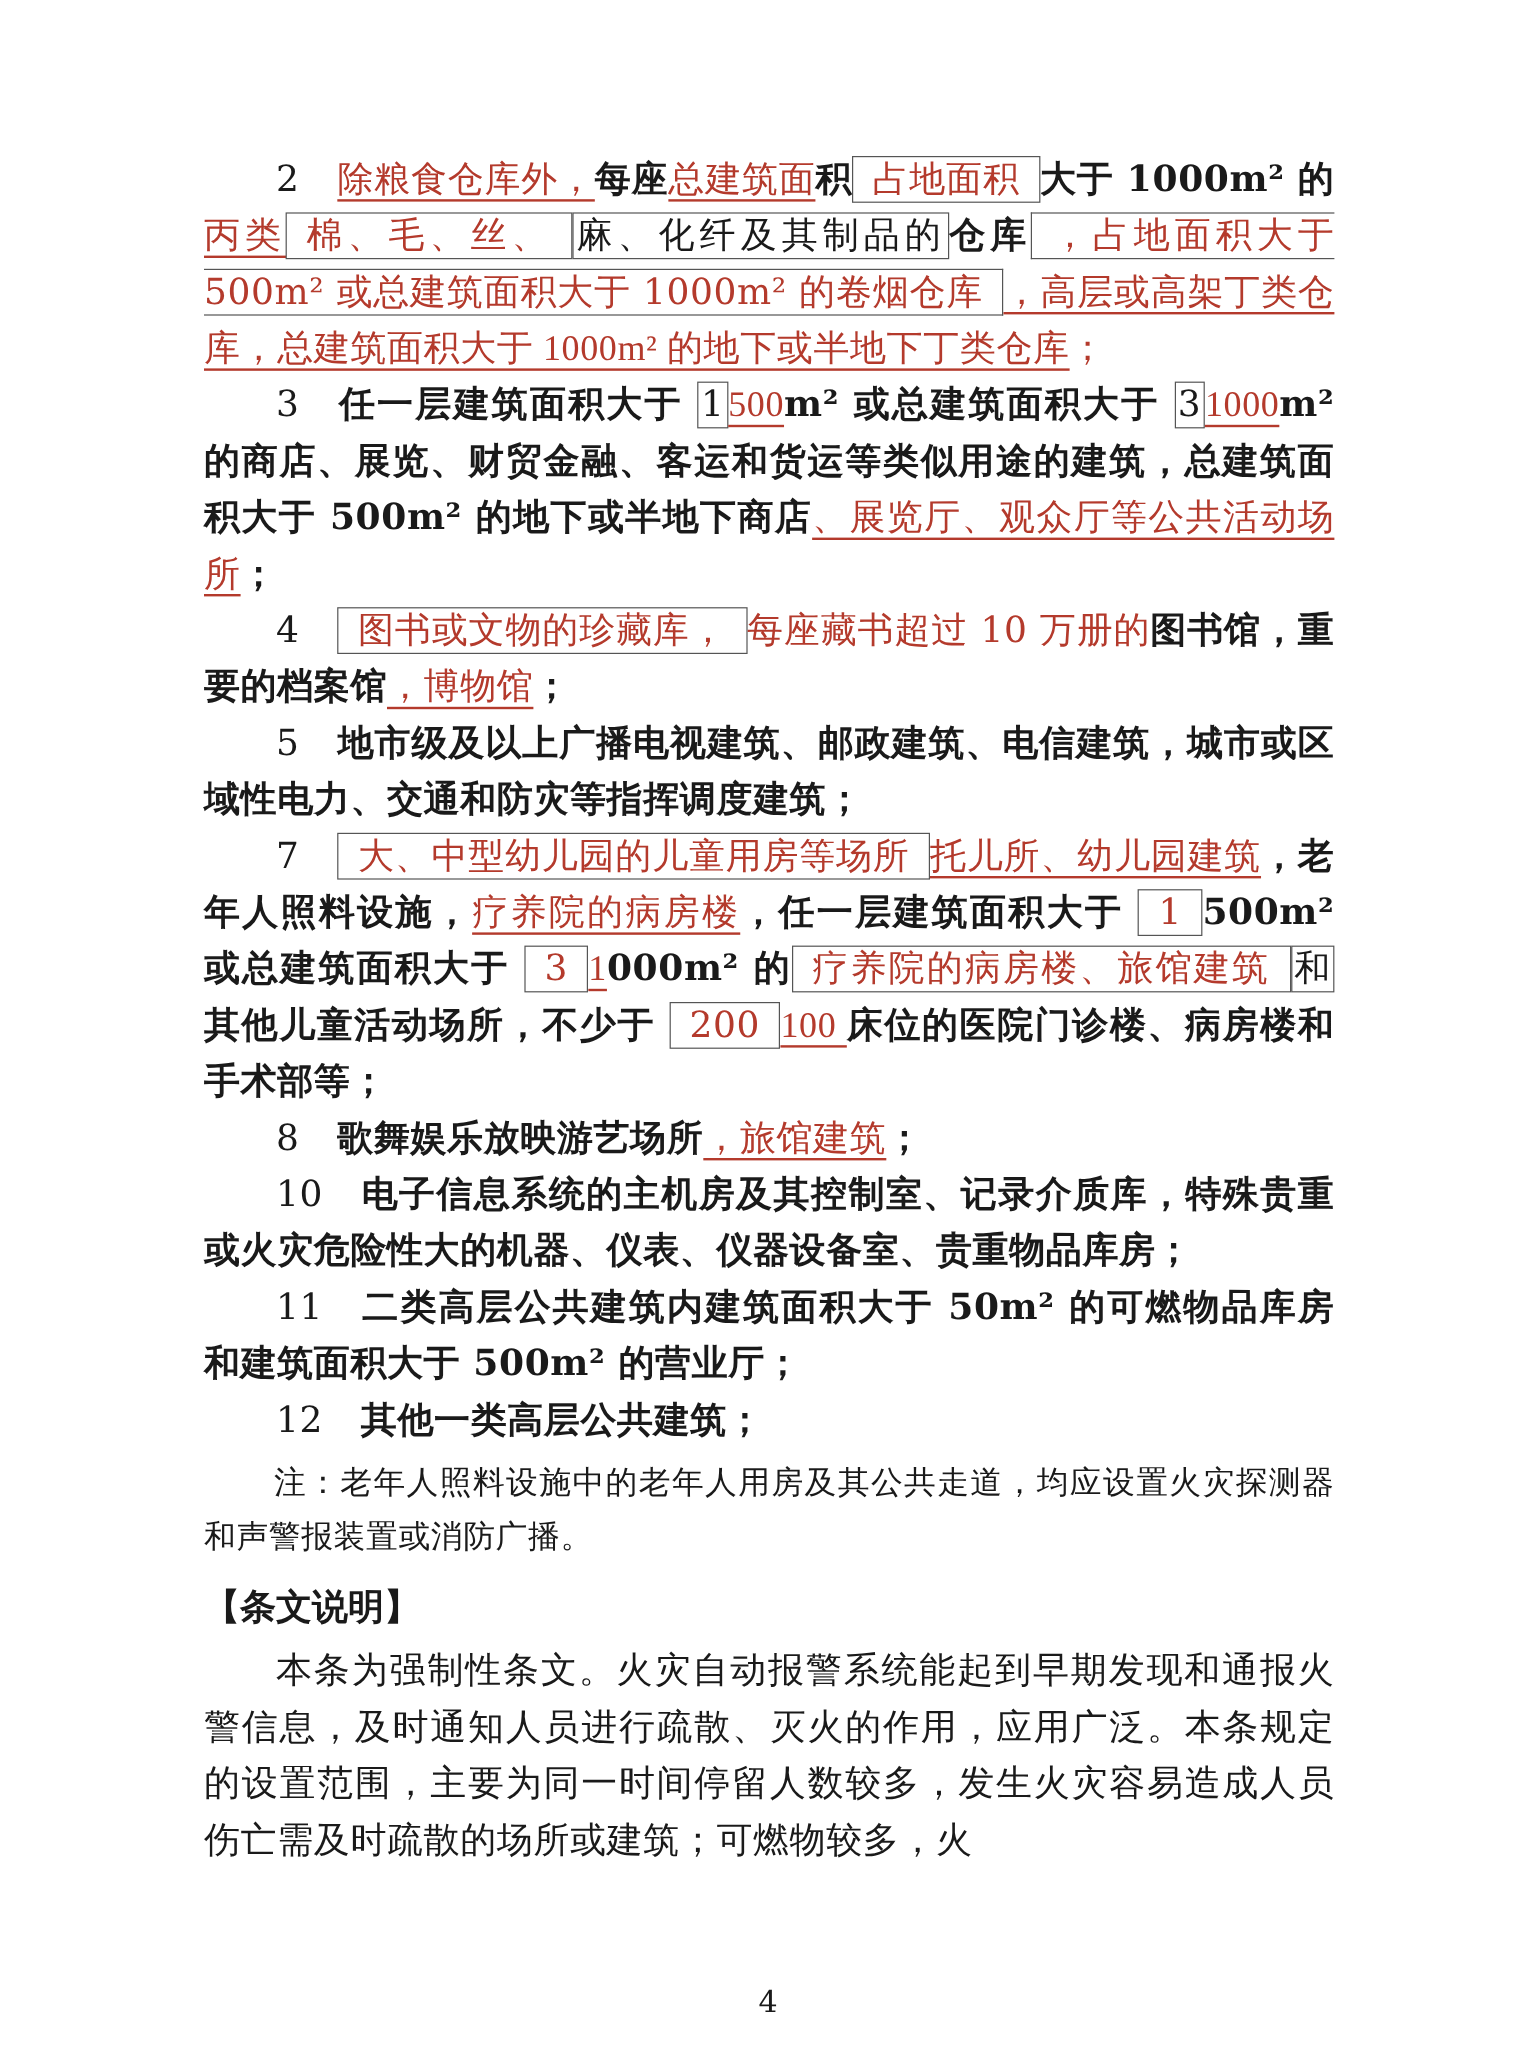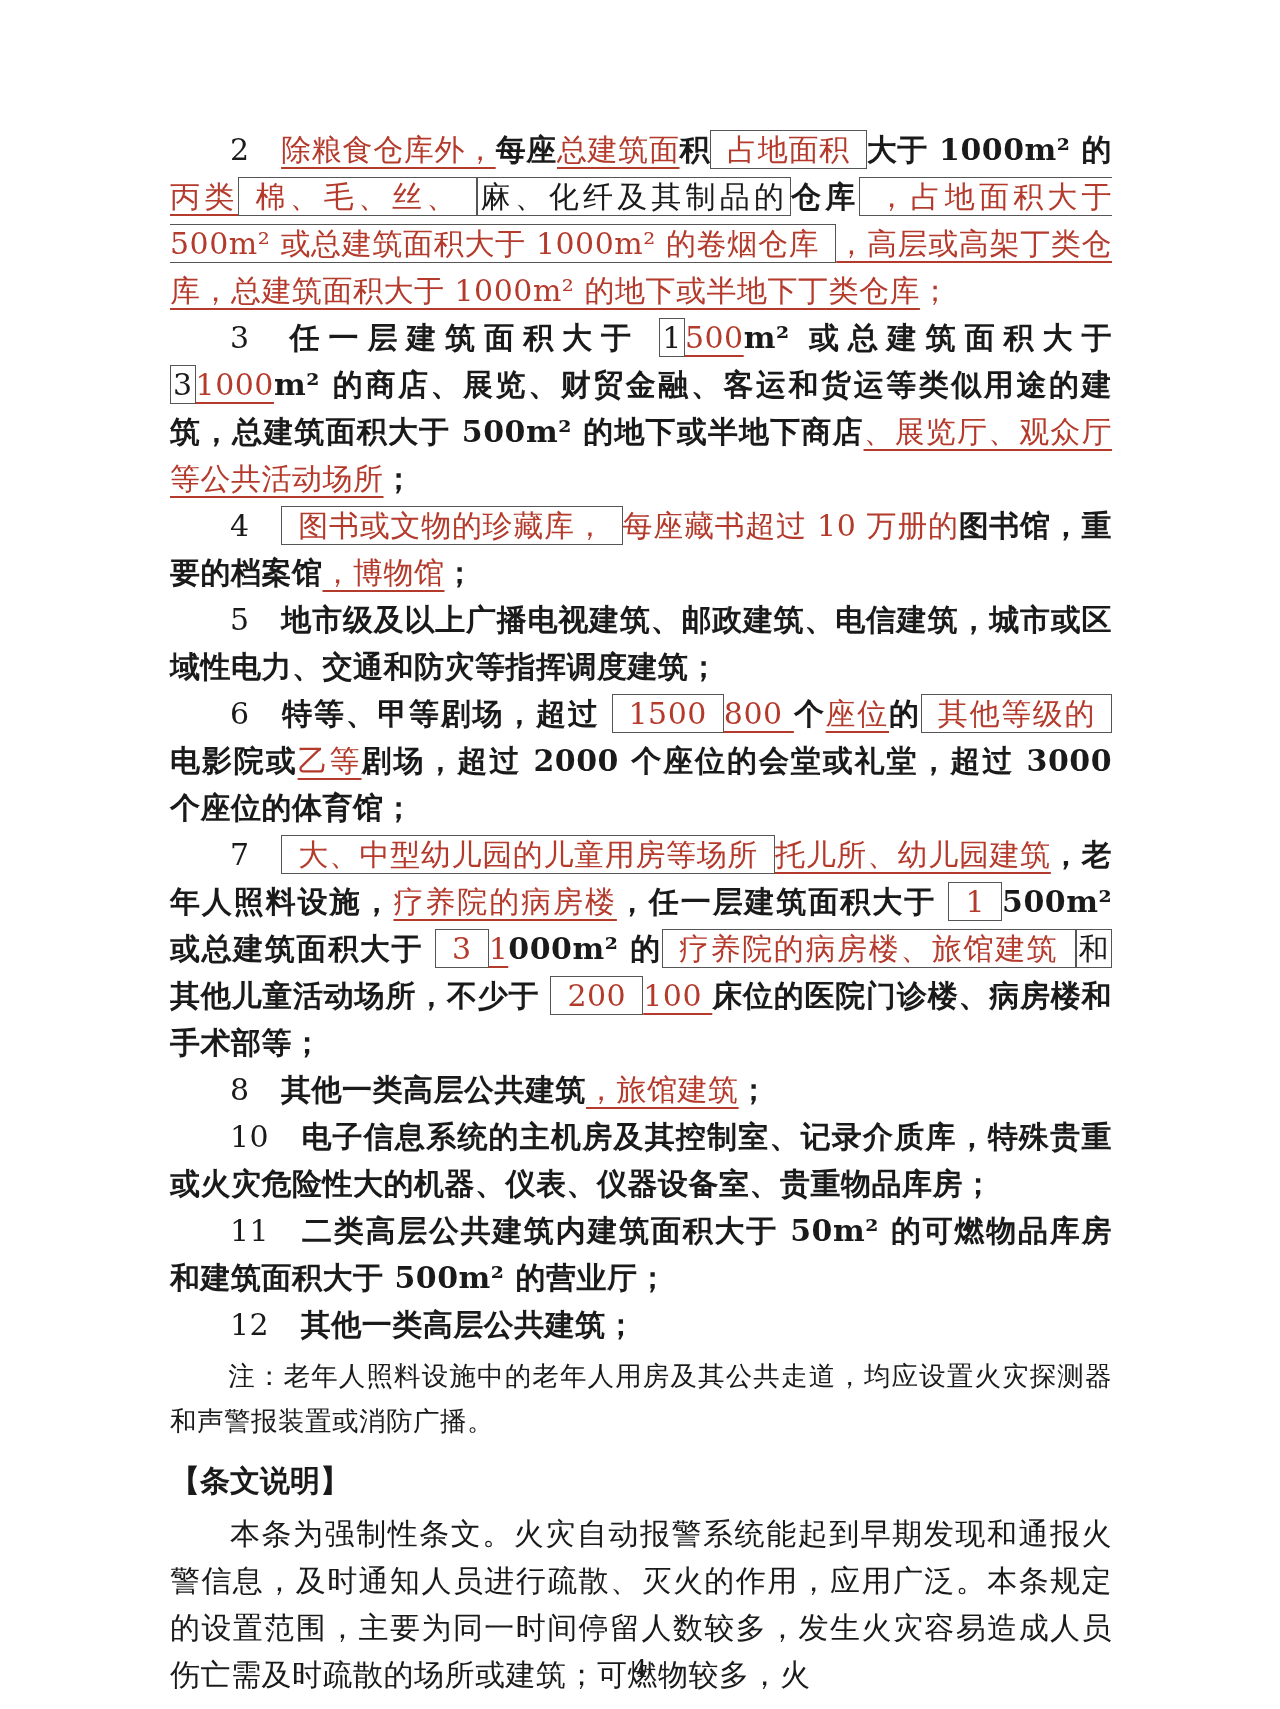--- a/index.html
+++ b/index.html
@@ -31,20 +31,21 @@
     letter-spacing:0.5px;
   }
   .seg-num{ margin-right:1.05em; }
   .seg-n{ color:var(--ink);font-weight:bold; }
   .seg-r{ color:var(--red); }
   .seg-i{
     color:var(--red);
     text-decoration:underline;
     text-decoration-thickness:1.5px;
     text-underline-offset:7px;
+    font-family:Liberation Serif, serif;
   }
   .seg-d{
     color:var(--red);
     border:1.5px solid var(--box);
     padding:1px 16px;
   }
   .seg-db{
     color:var(--ink);
     border:1.5px solid var(--box);
     padding:1px 2px;
@@ -86,23 +87,22 @@
   }
 </style>
 </head>
 <body>
 
 <div class="page-body">
   <p class="clause"><span class="seg-num">2</span><span class="seg-i">除粮食仓库外，</span><span class="seg-n">每座</span><span class="seg-i">总建筑面</span><span class="seg-n">积</span><span class="seg-d">占地面积</span><span class="seg-n">大于 1000m² 的</span><span class="seg-i">丙类</span><span class="seg-d">棉、毛、丝、</span><span class="seg-db">麻、化纤及其制品的</span><span class="seg-n">仓库</span><span class="seg-d">，占地面积大于 500m² 或总建筑面积大于 1000m² 的卷烟仓库</span><span class="seg-i">，高层或高架丁类仓库，总建筑面积大于 1000m² 的地下或半地下丁类仓库</span><span class="seg-r">；</span></p>
   <p class="clause"><span class="seg-num">3</span><span class="seg-n">任一层建筑面积大于 </span><span class="seg-db">1</span><span class="seg-i">500</span><span class="seg-n">m² 或总建筑面积大于 </span><span class="seg-db">3</span><span class="seg-i">1000</span><span class="seg-n">m² 的商店、展览、财贸金融、客运和货运等类似用途的建筑，总建筑面积大于 500m² 的地下或半地下商店</span><span class="seg-i">、展览厅、观众厅等公共活动场所</span><span class="seg-n">；</span></p>
   <p class="clause"><span class="seg-num">4</span><span class="seg-d">图书或文物的珍藏库，</span><span class="seg-r">每座藏书超过 10 万册的</span><span class="seg-n">图书馆，重要的档案馆</span><span class="seg-i">，博物馆</span><span class="seg-n">；</span></p>
   <p class="clause"><span class="seg-num">5</span><span class="seg-n">地市级及以上广播电视建筑、邮政建筑、电信建筑，城市或区域性电力、交通和防灾等指挥调度建筑；</span></p>
-  <p class="clause"><span class="seg-num">6</span><span class="seg-n">特等、甲等剧场，超过 </span><span class="seg-d">1500</span><span class="seg-i">800 </span><span class="seg-n">个</span><span class="seg-i">座位</span><span class="seg-n">的</span><span class="seg-d">其他等级的</span><span class="seg-n">电影院或</span><span class="seg-i">乙等</span><span class="seg-n">剧场，超过 2000 个座位的会堂或礼堂，超过 3000 个座位的体育馆；</span></p>
   <p class="clause"><span class="seg-num">7</span><span class="seg-d">大、中型幼儿园的儿童用房等场所</span><span class="seg-i">托儿所、幼儿园建筑</span><span class="seg-n">，老年人照料设施，</span><span class="seg-i">疗养院的病房楼</span><span class="seg-n">，任一层建筑面积大于 </span><span class="seg-d">1</span><span class="seg-n">500m² 或总建筑面积大于 </span><span class="seg-d">3</span><span class="seg-i">1</span><span class="seg-n">000m² 的</span><span class="seg-d">疗养院的病房楼、旅馆建筑</span><span class="seg-db">和</span><span class="seg-n">其他儿童活动场所，不少于 </span><span class="seg-d">200</span><span class="seg-i">100 </span><span class="seg-n">床位的医院门诊楼、病房楼和手术部等；</span></p>
-  <p class="clause"><span class="seg-num">8</span><span class="seg-n">其他一类高层公共建筑</span><span class="seg-i">，旅馆建筑</span><span class="seg-n">；</span></p>
+  <p class="clause"><span class="seg-num">8</span><span class="seg-n">歌舞娱乐放映游艺场所</span><span class="seg-i">，旅馆建筑</span><span class="seg-n">；</span></p>
   <p class="clause"><span class="seg-num">10</span><span class="seg-n">电子信息系统的主机房及其控制室、记录介质库，特殊贵重或火灾危险性大的机器、仪表、仪器设备室、贵重物品库房；</span></p>
   <p class="clause"><span class="seg-num">11</span><span class="seg-n">二类高层公共建筑内建筑面积大于 50m² 的可燃物品库房和建筑面积大于 500m² 的营业厅；</span></p>
   <p class="clause"><span class="seg-num">12</span><span class="seg-n">其他一类高层公共建筑；</span></p>
   <p class="note">注：老年人照料设施中的老年人用房及其公共走道，均应设置火灾探测器和声警报装置或消防广播。</p>
   <p class="sec-header">【条文说明】</p>
   <p class="commentary">本条为强制性条文。火灾自动报警系统能起到早期发现和通报火警信息，及时通知人员进行疏散、灭火的作用，应用广泛。本条规定的设置范围，主要为同一时间停留人数较多，发生火灾容易造成人员伤亡需及时疏散的场所或建筑；可燃物较多，火</p>
 </div>
 
 <div class="page-number">4</div>
 

